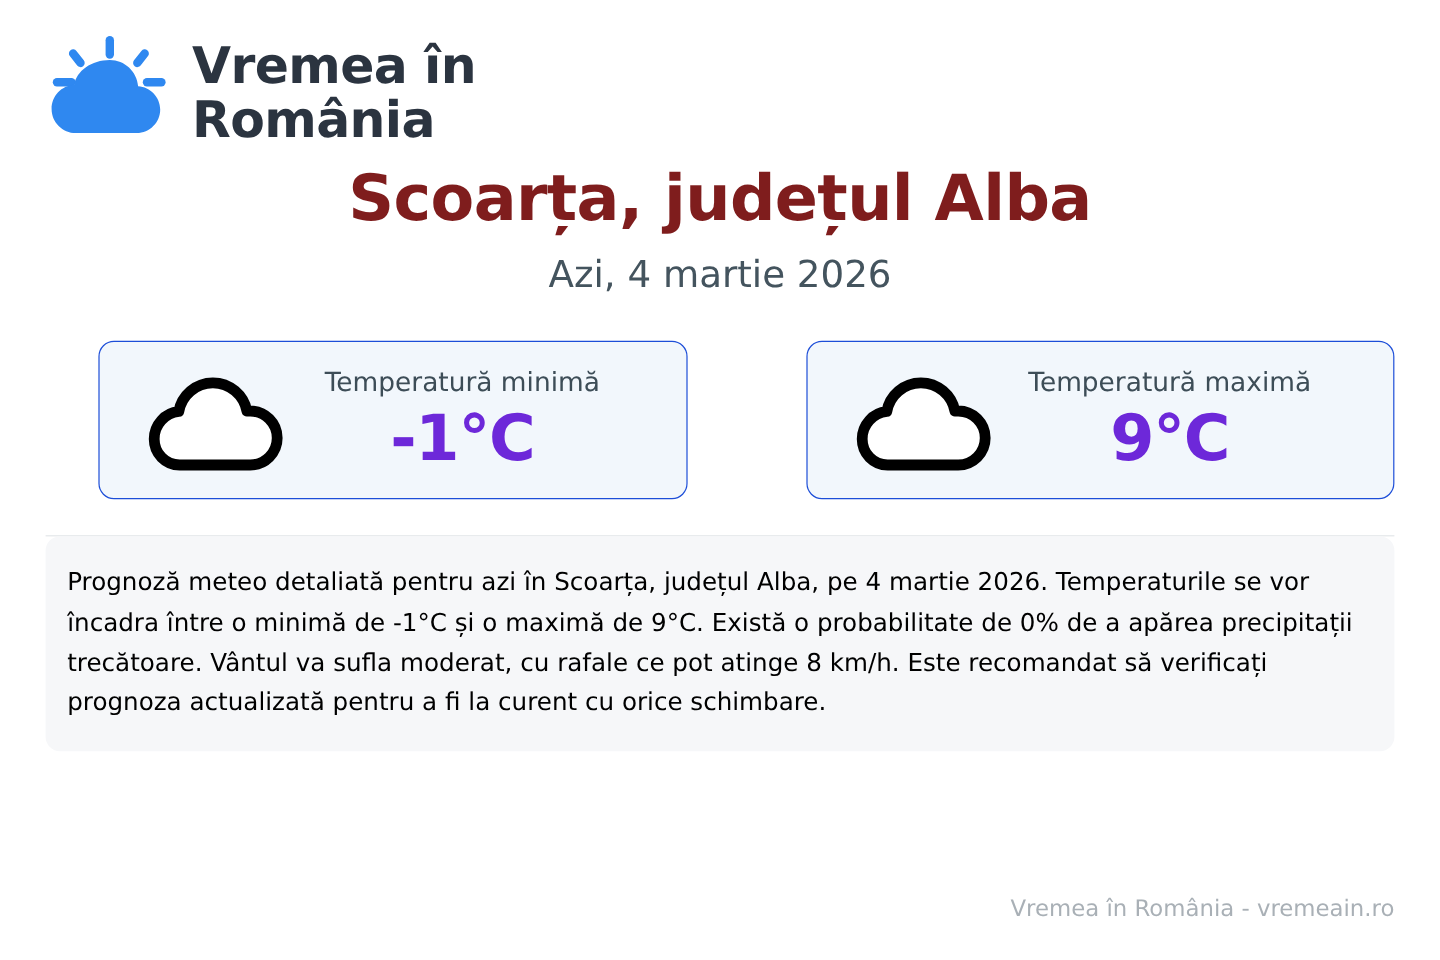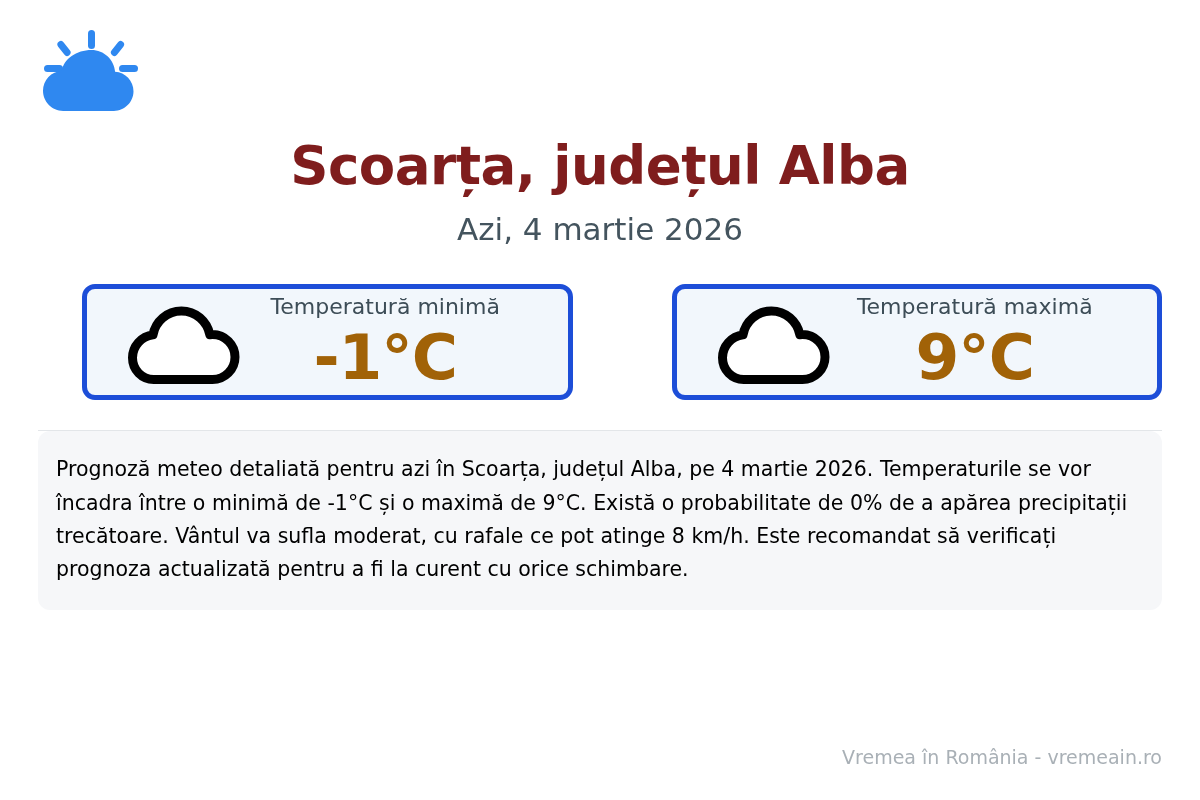--- a/index.html
+++ b/index.html
@@ -71,23 +71,23 @@
   }
 
   
   .cards {
     display: flex;
     gap: 55px;
     margin-top: 38px;
   }
   .temp-card {
     flex: 1 1 0;
-    height: 116px;
+    height: 132px;
     background: #f2f7fc;
-    border: 5px solid #1d4ed8;
+    border: 1px solid #1d4ed8;
     border-radius: 13px;
     box-sizing: border-box;
     display: flex;
     align-items: center;
     padding: 0 10px 0 38px;
     margin-left: 44px;
   }
   .card-icon {
     width: 122px;
     height: 92px;
@@ -98,23 +98,23 @@
     flex: 1 1 auto;
     text-align: center;
     padding-right: 34px;
   }
   .card-label {
     font-size: 22px;
     color: #3d4d57;
     line-height: 1.2;
   }
   .card-value {
-    font-size: 63px;
+    font-size: 53px;
     font-weight: bold;
-    color: #a16207;
+    color: #6d28d9;
     line-height: 1.05;
     margin-top: 4px;
     letter-spacing: -1px;
   }
 
   
   .divider {
     height: 1px;
     background: #e3e6e9;
     margin-top: 30px;
@@ -175,20 +175,22 @@
     <svg class="brand-icon" viewBox="0 0 104 100">
       <g fill="#2f88f0">
         <rect x="50" y="2" width="7" height="19" rx="3.5"></rect>
         <rect x="22.5" y="12" width="7" height="17" rx="3.5" transform="rotate(-38 26 20.5)"></rect>
         <rect x="76" y="12" width="7" height="17" rx="3.5" transform="rotate(38 79.5 20.5)"></rect>
         <rect x="6" y="37" width="19" height="7" rx="3.5"></rect>
         <rect x="81" y="37" width="19" height="7" rx="3.5"></rect>
       </g>
       <path fill="#2f88f0" d="M53.5 22c12.4 0 22.6 9.6 23.6 21.8 10.2 .6 18.4 9.1 18.4 19.5 0 10.8-8.8 19.6-19.6 19.6H25.2C14.1 82.9 5 73.9 5 62.8c0-10.7 8.3-19.4 18.8-20.1C25.7 31.1 38.4 22 53.5 22z"></path>
     </svg>
+    <div class="brand-text">Vremea în
+România</div>
   </div>
 
   <div class="title-block">
     <h1 class="page-title">Scoarța, județul Alba</h1>
     <div class="page-subtitle">Azi, 4 martie 2026</div>
   </div>
 
   <div class="cards">
 
     <div class="temp-card">

